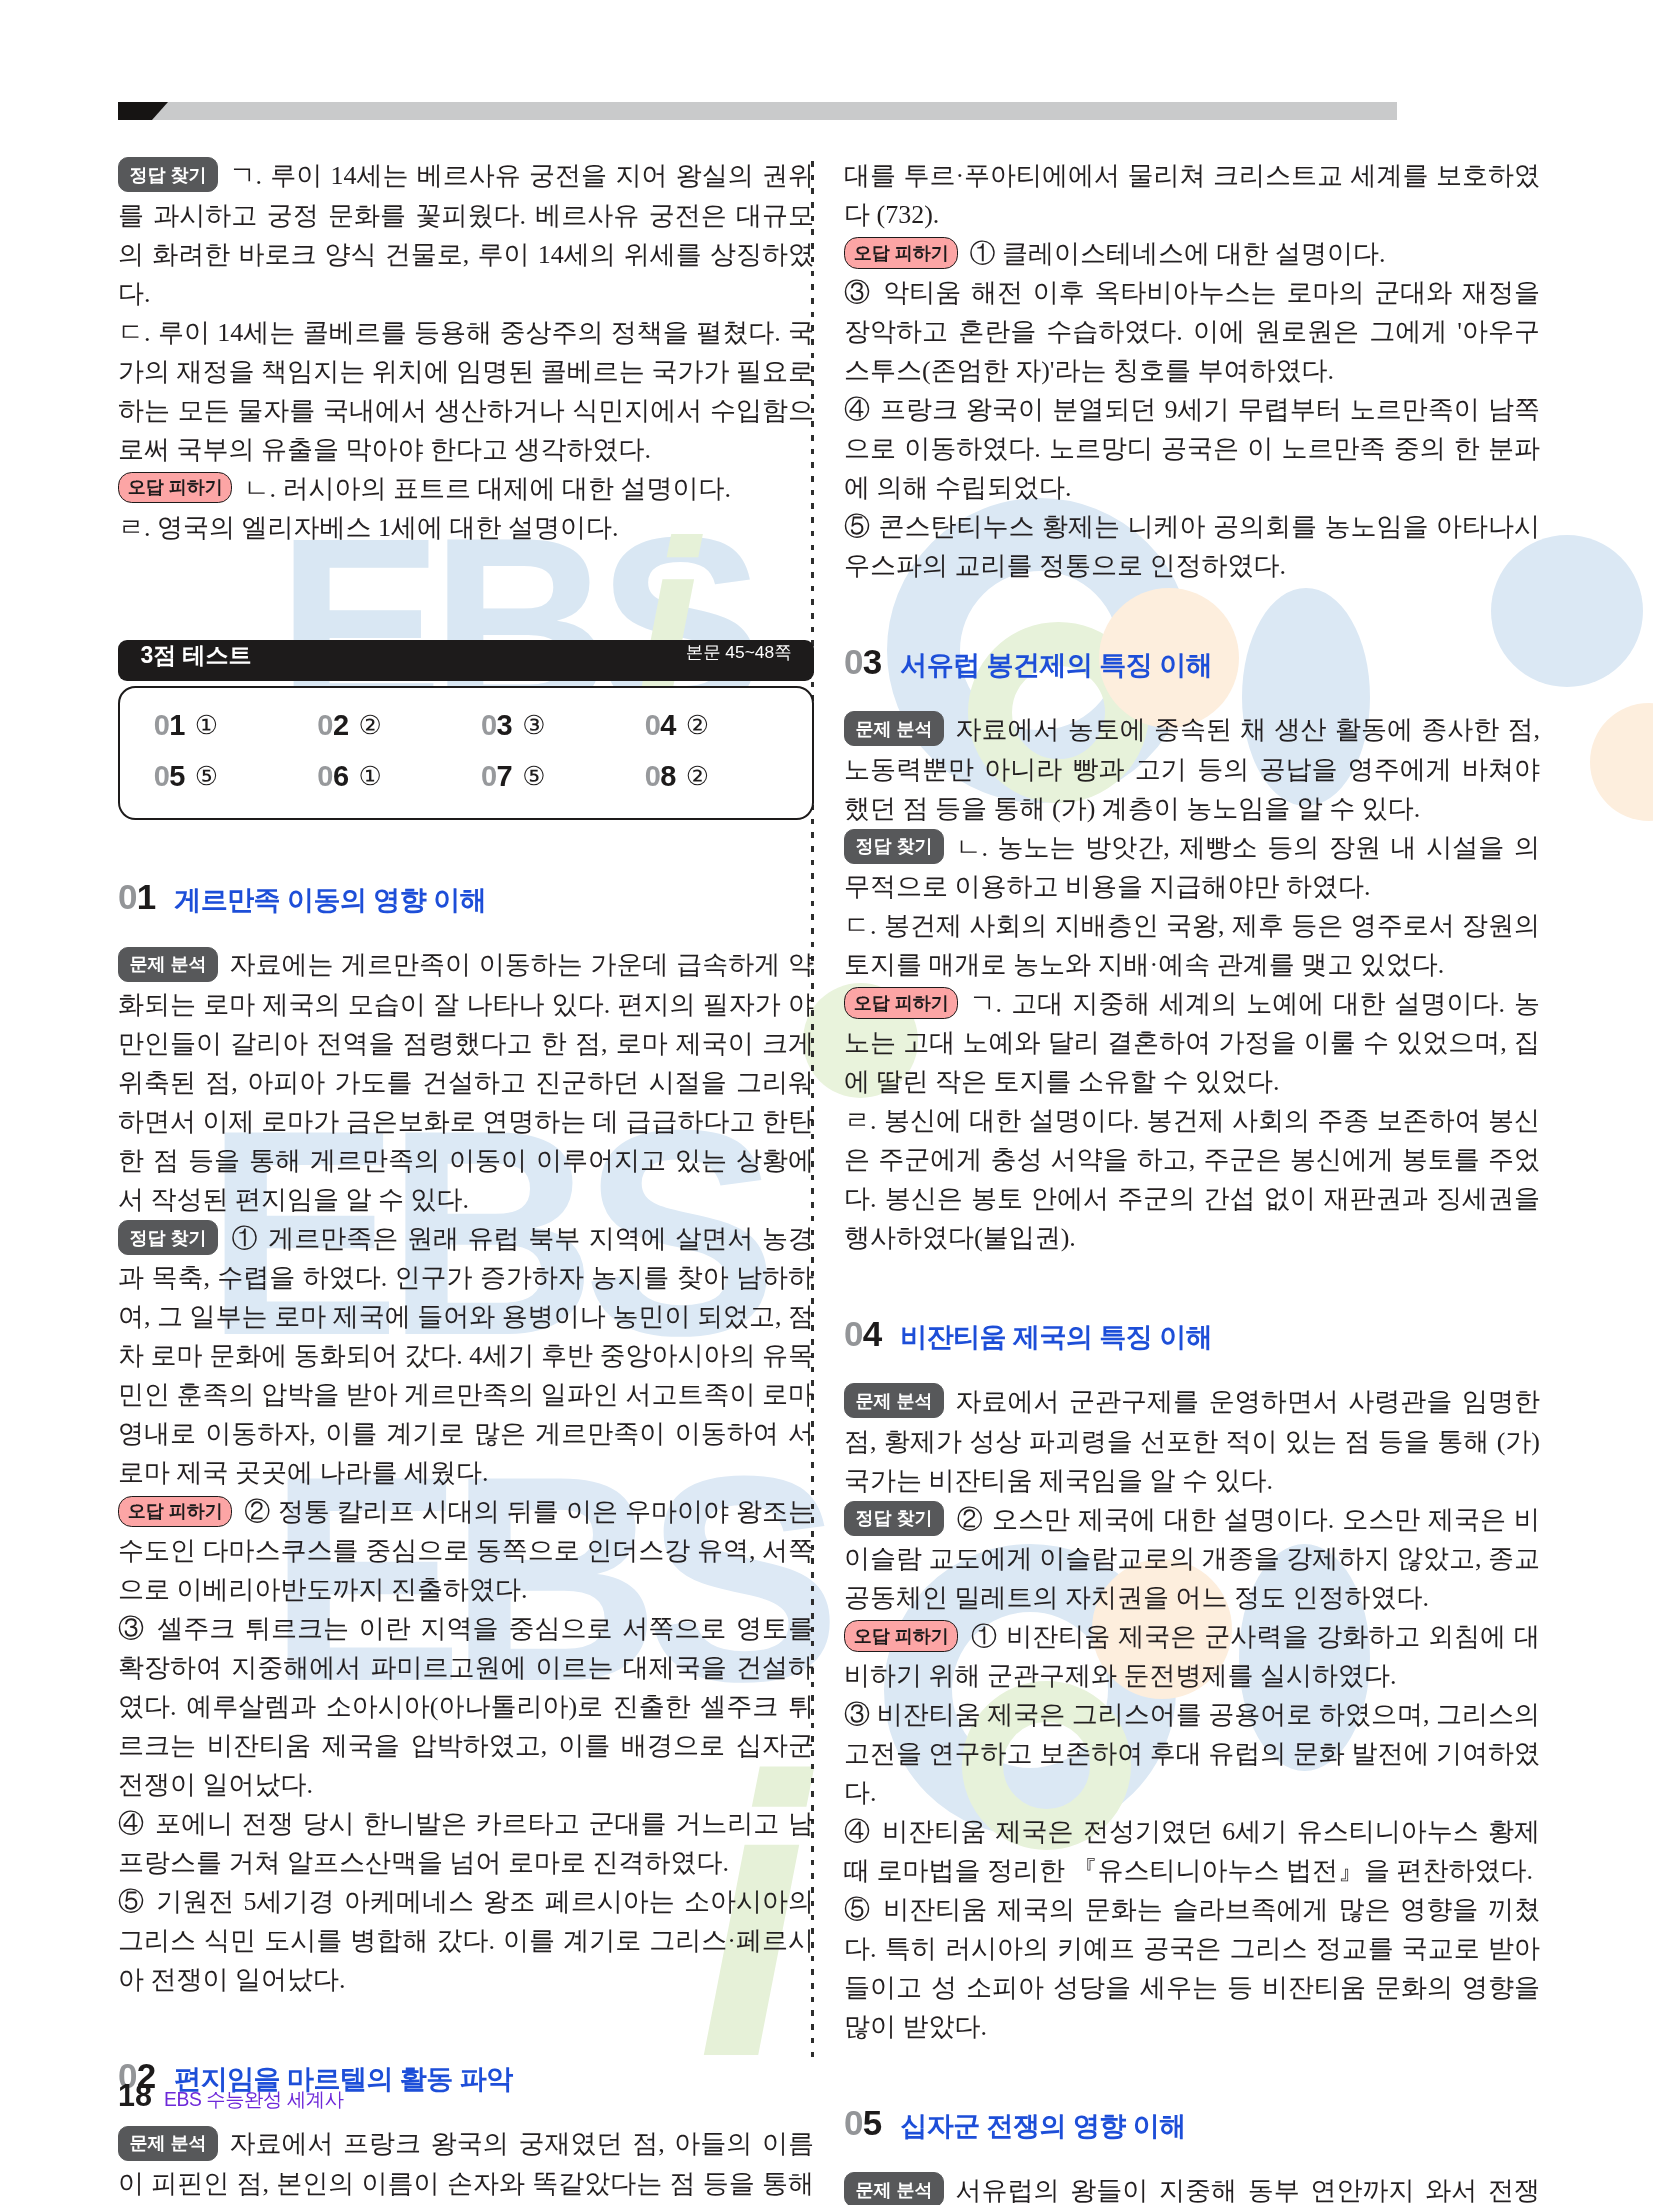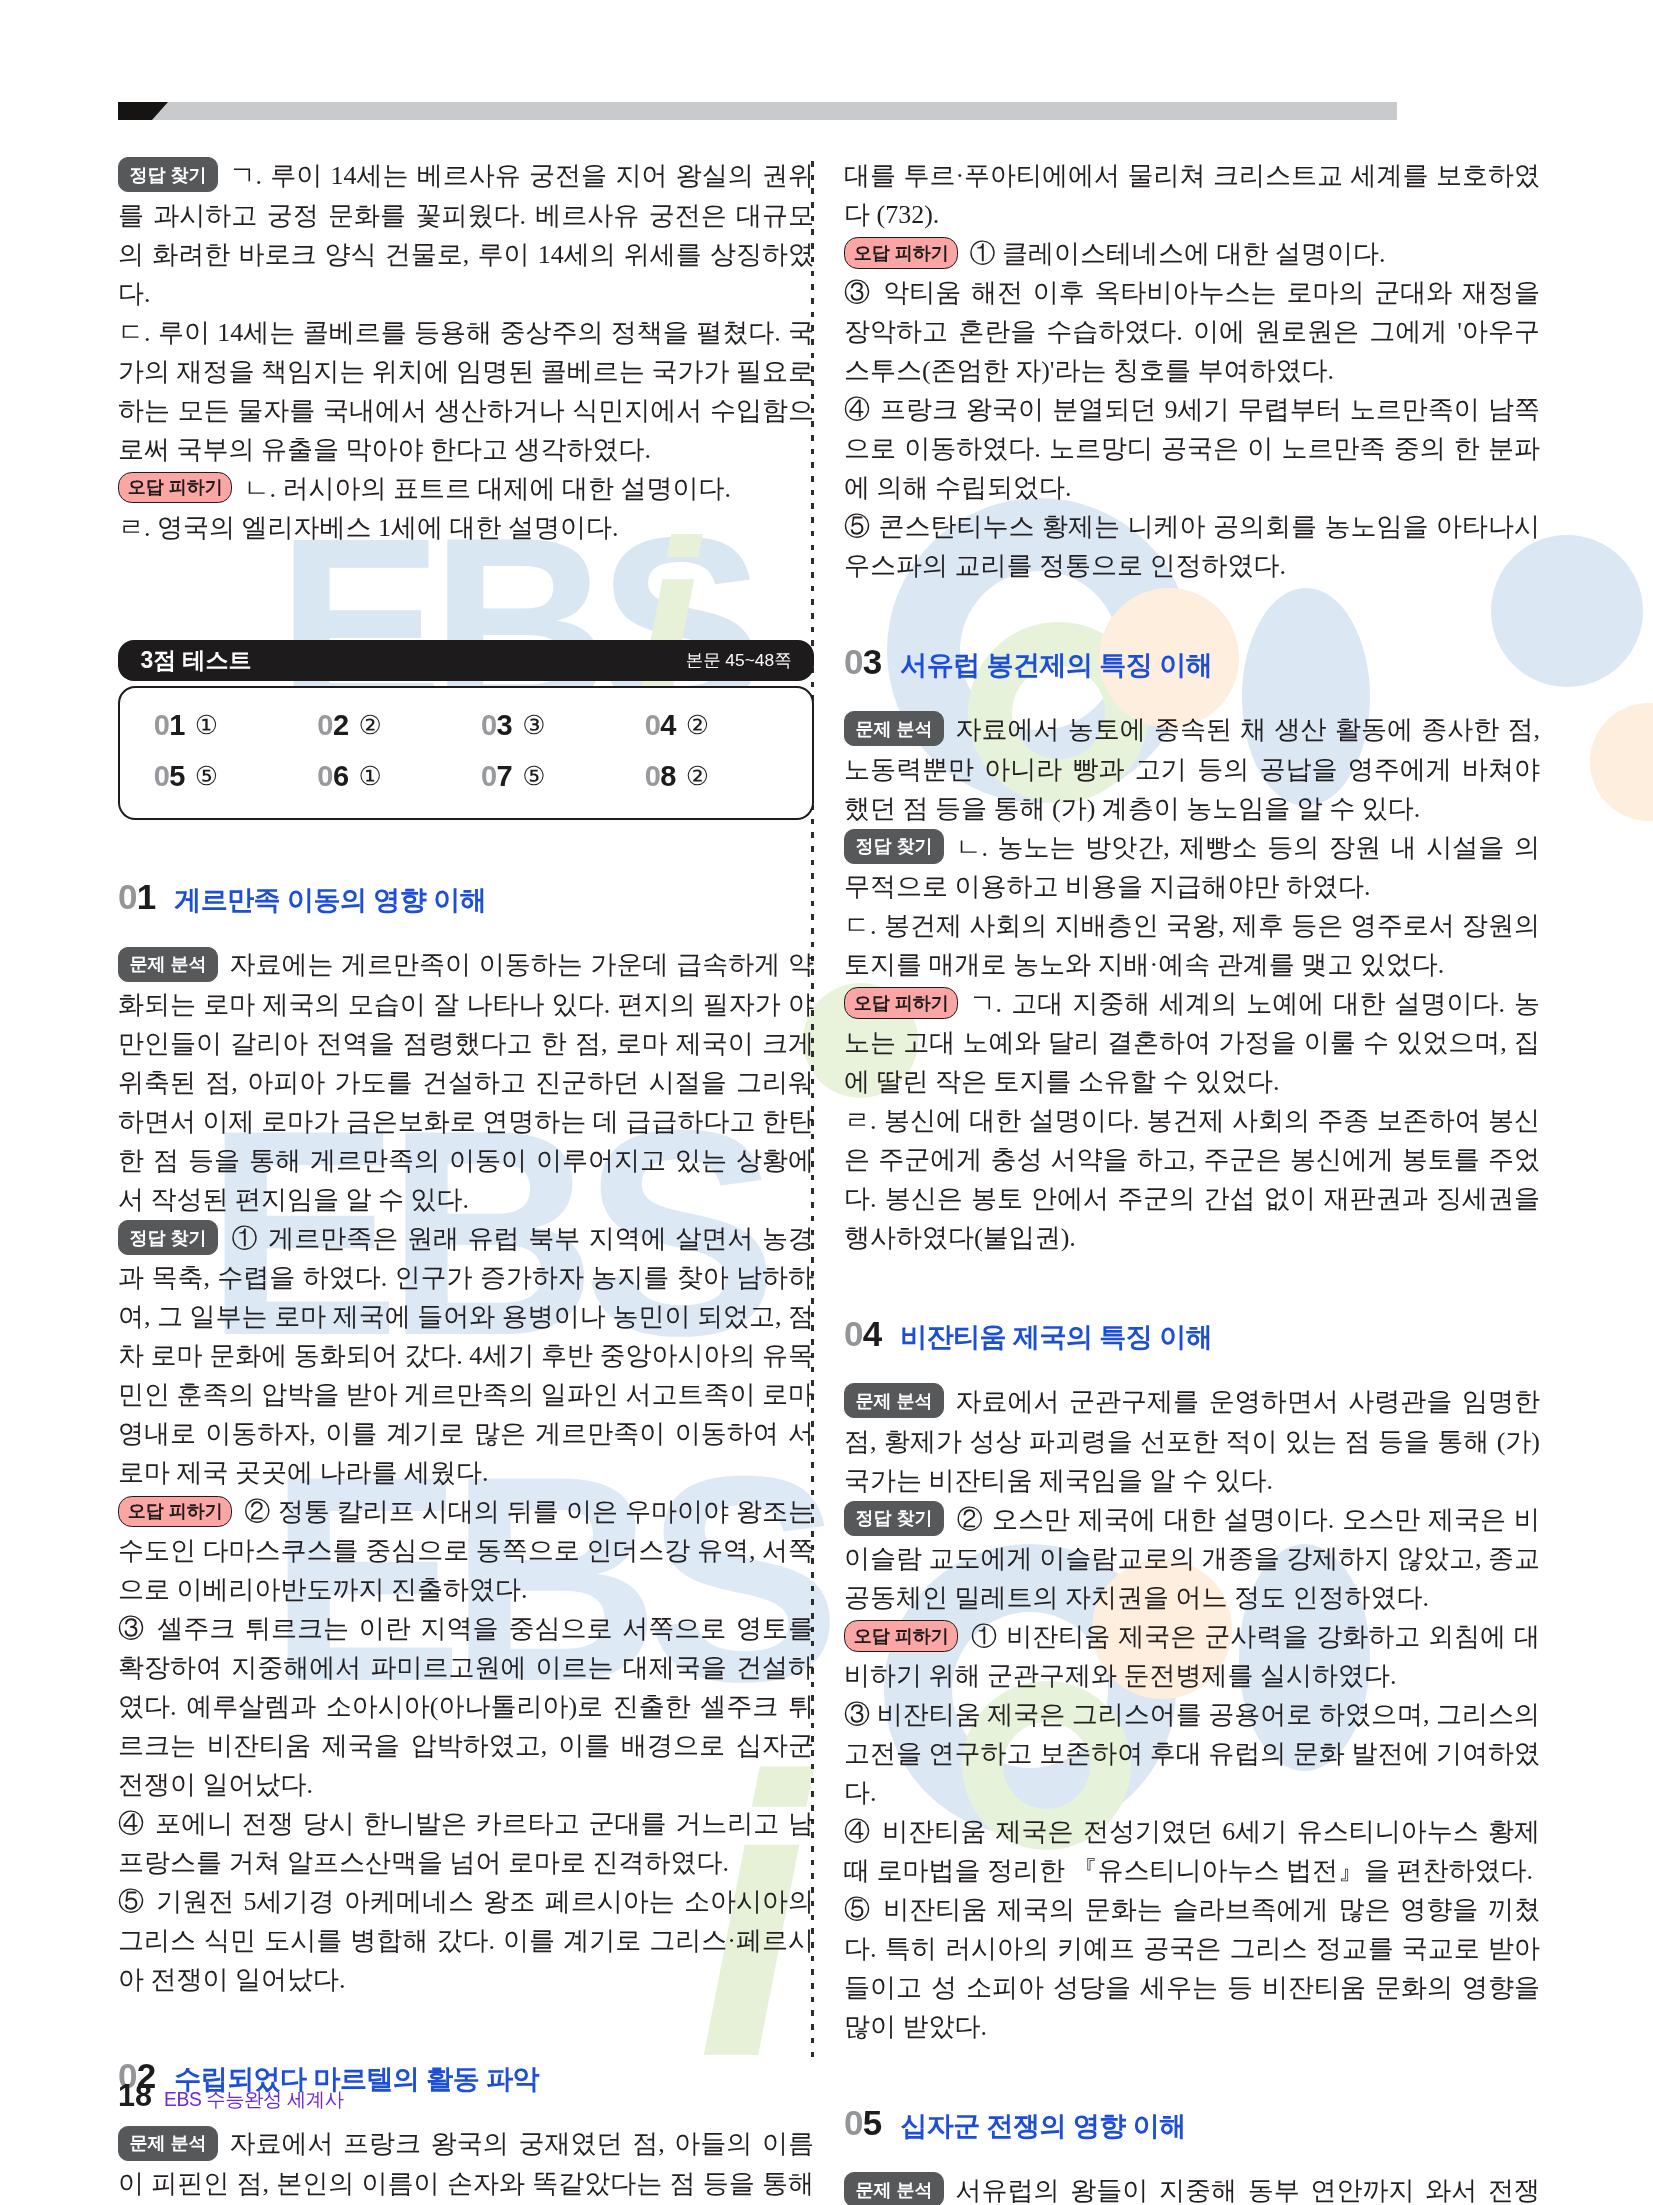--- a/index.html
+++ b/index.html
@@ -28,21 +28,21 @@
   .pill.dark{background:#57585a;color:#ffffff;padding:7.5px 10.6px;border:1.9px solid #57585a;}
   .pill.light{background:#fca5a5;color:#1d1b1b;padding:5.6px 8.7px;border:1.9px solid #1d1b1b;border-radius:13.7px;}
   
   .sec{display:flex;align-items:baseline;gap:18.7px;margin:57px 0 27px;}
   .sec-num{font-family:"Liberation Sans","DejaVu Sans",sans-serif;font-weight:800;font-size:35px;letter-spacing:-0.02em;}
   .sec-num .z{color:#939598;}
   .sec-num .n{color:#1d1b1b;}
   .sec-title{font-family:"Liberation Sans","DejaVu Sans",sans-serif;font-weight:700;font-size:27px;color:#1d4ed8;letter-spacing:-0.02em;}
   
   .answers-wrap{margin:93px 0 46px;}
-  .ans-header{background:#1d1b1b;border-radius:16px;height:41px;display:flex;align-items:center;
+  .ans-header{background:#1d1b1b;border-radius:9px;height:41px;display:flex;
               justify-content:space-between;padding:0 22.4px;position:relative;z-index:2;}
   .ans-title{color:#ffffff;font-family:"Liberation Sans","DejaVu Sans",sans-serif;font-weight:bold;font-size:23px;}
   .ans-ref{color:#ffffff;font-family:"Liberation Sans","DejaVu Sans",sans-serif;font-size:17.4px;}
   .ans-body{background:#ffffff;border:2.5px solid #1d1b1b;border-radius:17.4px;margin-top:5px;
             padding:21px 18.7px 25px 18.7px;display:grid;grid-template-columns:repeat(4,1fr);row-gap:18.7px;}
   .ans-cell{display:flex;align-items:center;gap:10px;padding-left:15px;}
   .ans-no{font-family:"Liberation Sans","DejaVu Sans",sans-serif;font-weight:800;font-size:29px;letter-spacing:-0.02em;}
   .ans-no .z{color:#97999c;}
   .ans-no .n{color:#1d1b1b;}
   .ans-mark{font-size:26px;color:#1d1b1b;font-family:"Liberation Serif","DejaVu Serif",serif;}
@@ -149,21 +149,21 @@
     <span>③ 셀주크 튀르크는 이란 지역을 중심으로 서쪽으로 영토를 확장하여 지중해에서 파미르고원에 이르는 대제국을 건설하였다. 예루살렘과 소아시아(아나톨리아)로 진출한 셀주크 튀르크는 비잔티움 제국을 압박하였고, 이를 배경으로 십자군 전쟁이 일어났다.</span>
   </p>
       <p class="para">
     <span>④ 포에니 전쟁 당시 한니발은 카르타고 군대를 거느리고 남프랑스를 거쳐 알프스산맥을 넘어 로마로 진격하였다.</span>
   </p>
       <p class="para">
     <span>⑤ 기원전 5세기경 아케메네스 왕조 페르시아는 소아시아의 그리스 식민 도시를 병합해 갔다. 이를 계기로 그리스·페르시아 전쟁이 일어났다.</span>
   </p>
       <div class="sec">
     <span class="sec-num"><span class="z">0</span><span class="n">2</span></span>
-    <span class="sec-title">수립되었다 마르텔의 활동 파악</span>
+    <span class="sec-title">편지임을 마르텔의 활동 파악</span>
   </div>
       <p class="para">
     <span class="pill dark">문제 분석</span><span>자료에서 프랑크 왕국의 궁재였던 점, 아들의 이름이 피핀인 점, 본인의 이름이 손자와 똑같았다는 점 등을 통해 (가) 인물은 카롤루스 마르텔임을 알 수 있다.</span>
   </p>
     </div>
   <div class="col col-right">
       <p class="para">
     <span>대를 투르·푸아티에에서 물리쳐 크리스트교 세계를 보호하였다 (732).</span>
   </p>
       <p class="para">

